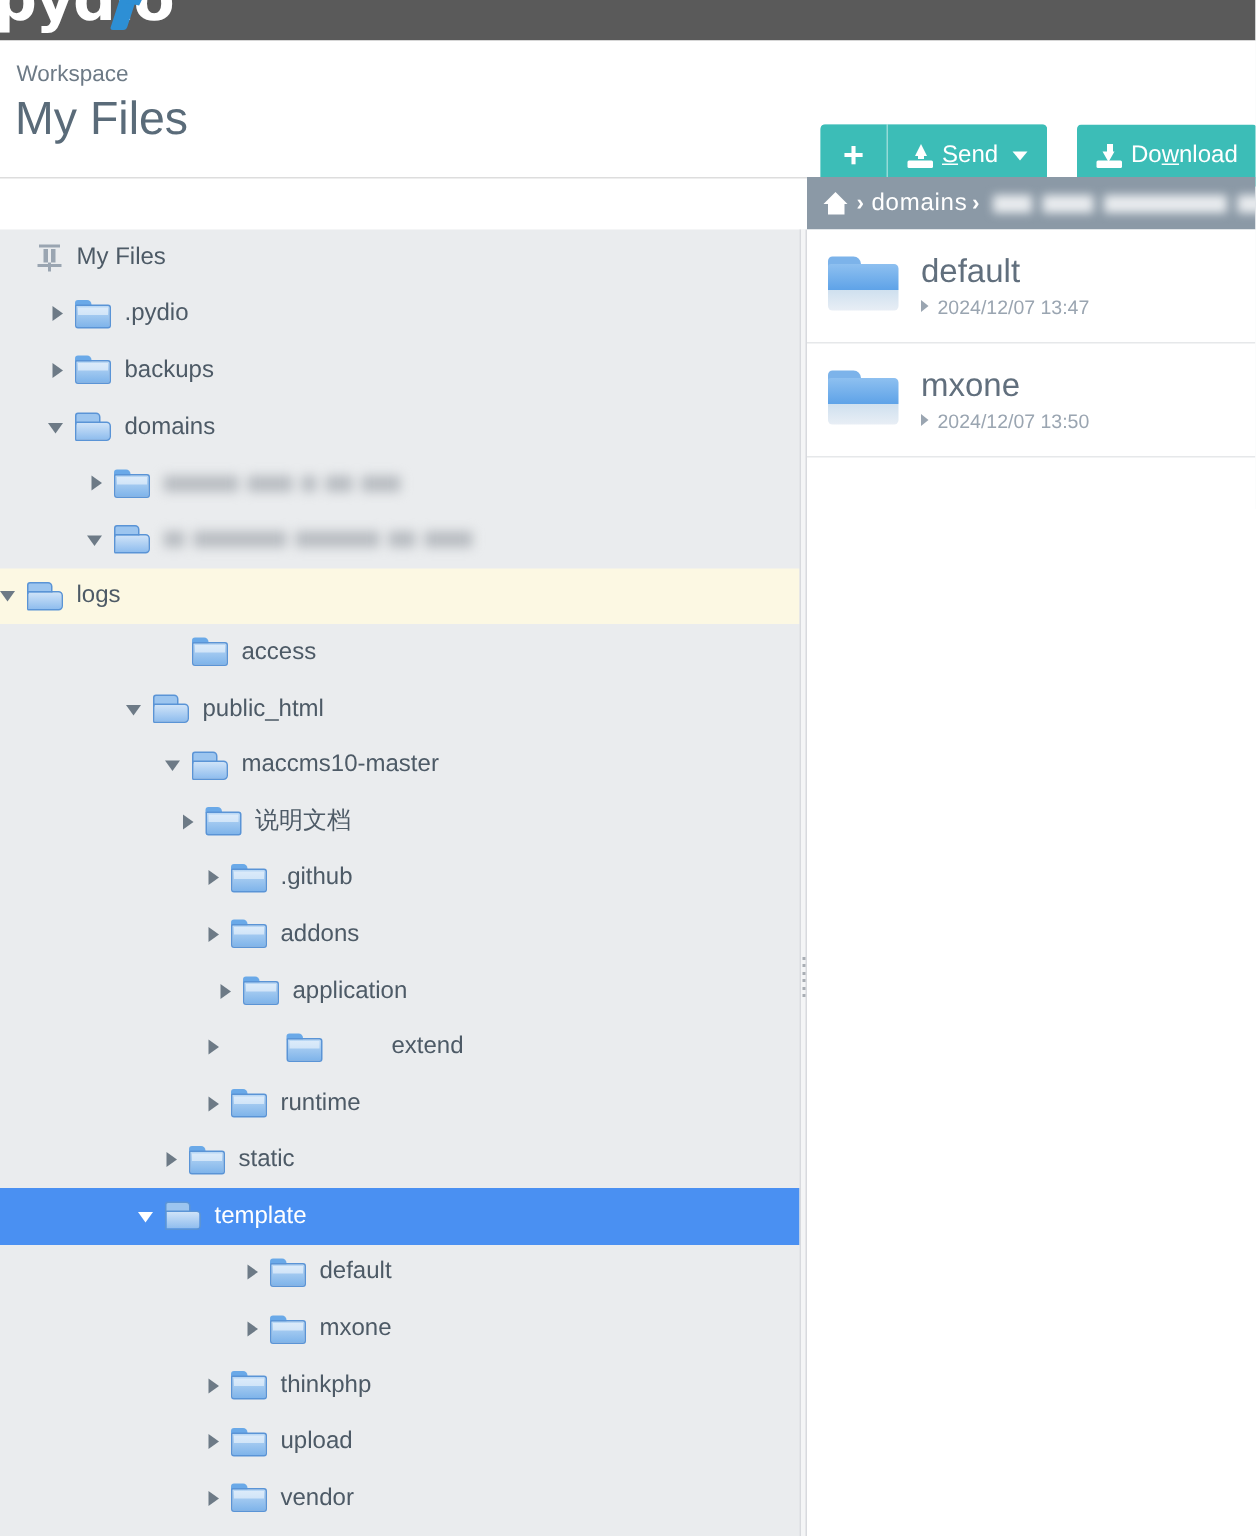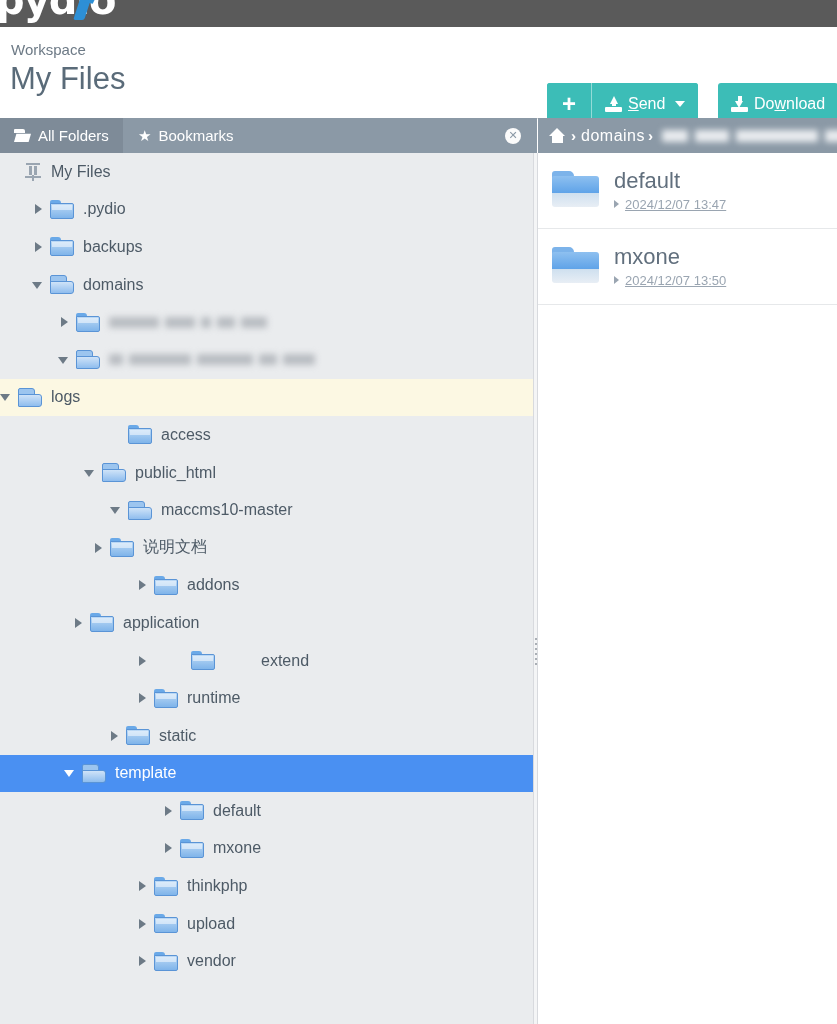--- a/index.html
+++ b/index.html
@@ -298,21 +298,21 @@
     position: absolute; left: 2px; top: 0; width: 22px; height: 7px;
     background: #7cb3ea; border-radius: 3px 5px 0 0;
   }
   .fbig .bd {
     position: absolute; left: 2px; top: 5px; width: 47px; height: 31px;
     background: linear-gradient(#8ec0f0 0%, #5fa3e8 55%, #cfe0ef 56%, #e8eef5 100%);
     border-radius: 2px 3px 3px 3px;
   }
   .fmeta { display: flex; flex-direction: column; justify-content: center; gap: 3px; }
   .fname { font-size: 22px; color: #616f7d; line-height: 1.1; }
-  .fdate { font-size: 13px; color: #9aa5b1; display: flex; align-items: center; gap: 6px; text-decoration: underline; }
+  .fdate { font-size: 13px; color: #9aa5b1; display: flex; align-items: center; gap: 6px; }
   .fdate .chev {
     width: 0; height: 0;
     border-top: 4px solid transparent; border-bottom: 4px solid transparent;
     border-left: 5px solid #9aa5b1;
   }
 </style>
 </head>
 <body>
 
 <div id="app">
@@ -346,31 +346,20 @@
     <div class="tb-group g2">
       <div class="tb-btn">
         <span class="ico-down">
             <span class="stem"></span>
           </span>
         <span class="ulab">Do<u>w</u>nload</span>
       </div>
     </div>
   </div>
 
-  <div class="tabbar">
-    <div class="tab active" style="left:0px;">
-      <span class="tab-folder"></span>
-      <span>All Folders</span>
-    </div>
-    <div class="tab" style="left:124px;">
-      <span class="tab-star">★</span>
-      <span>Bookmarks</span>
-    </div>
-    <div class="tab-close">✕</div>
-  </div>
 
   <div class="crumbbar">
     <span class="crumb-home"></span>
     <span class="crumb-sep">›</span>
     <span class="crumb-txt">domains</span>
     <span class="crumb-sep">›</span>
     <span class="crumb-blur" id="crumb-blur">
         <i style="width: 26px;"></i>
         <i style="width: 34px;"></i>
         <i style="width: 82px;"></i>
@@ -467,37 +456,45 @@
         <span class="tlabel">public_html</span>
       </div>
       <div class="trow" style="padding-left: 110px;">
         <span class="caret open"></span>
         <span class="folder open">
           <span class="back"></span>
           <span class="front"></span>
         </span>
         <span class="tlabel">maccms10-master</span>
       </div>
-      <div class="trow" style="padding-left: 92px; text-align: center;">
+      <div class="trow" style="padding-left: 119px; text-align: center;">
         <span class="caret closed"></span>
         <span class="folder closed">
           <span class="tab-lip"></span>
           <span class="body"></span>
         </span>
         <span class="tlabel">说明文档</span>
       </div>
       <div class="trow" style="padding-left: 136px;">
         <span class="caret closed"></span>
         <span class="folder closed">
           <span class="tab-lip"></span>
           <span class="body"></span>
         </span>
+        <span class="tlabel">.github</span>
+      </div>
+      <div class="trow" style="padding-left: 136px;">
+        <span class="caret closed"></span>
+        <span class="folder closed">
+          <span class="tab-lip"></span>
+          <span class="body"></span>
+        </span>
         <span class="tlabel">addons</span>
       </div>
-      <div class="trow" style="padding-left: 72px;">
+      <div class="trow" style="padding-left: 108px; margin-left: 36px;">
         <span class="caret closed"></span>
         <span class="folder closed">
           <span class="tab-lip"></span>
           <span class="body"></span>
         </span>
         <span class="tlabel">application</span>
       </div>
       <div class="trow" style="padding-left: 136px; gap: 37px;">
         <span class="caret closed"></span>
         <span class="folder closed">
@@ -515,21 +512,21 @@
         <span class="tlabel">runtime</span>
       </div>
       <div class="trow" style="padding-left: 108px;">
         <span class="caret closed"></span>
         <span class="folder closed">
           <span class="tab-lip"></span>
           <span class="body"></span>
         </span>
         <span class="tlabel">static</span>
       </div>
-      <div class="trow hl-blue" style="padding-left: 64px;">
+      <div class="trow hl-blue" style="padding-left: 92px;">
         <span class="caret open"></span>
         <span class="folder open">
           <span class="back"></span>
           <span class="front"></span>
         </span>
         <span class="tlabel">template</span>
       </div>
       <div class="trow" style="padding-left: 162px;">
         <span class="caret closed"></span>
         <span class="folder closed">

